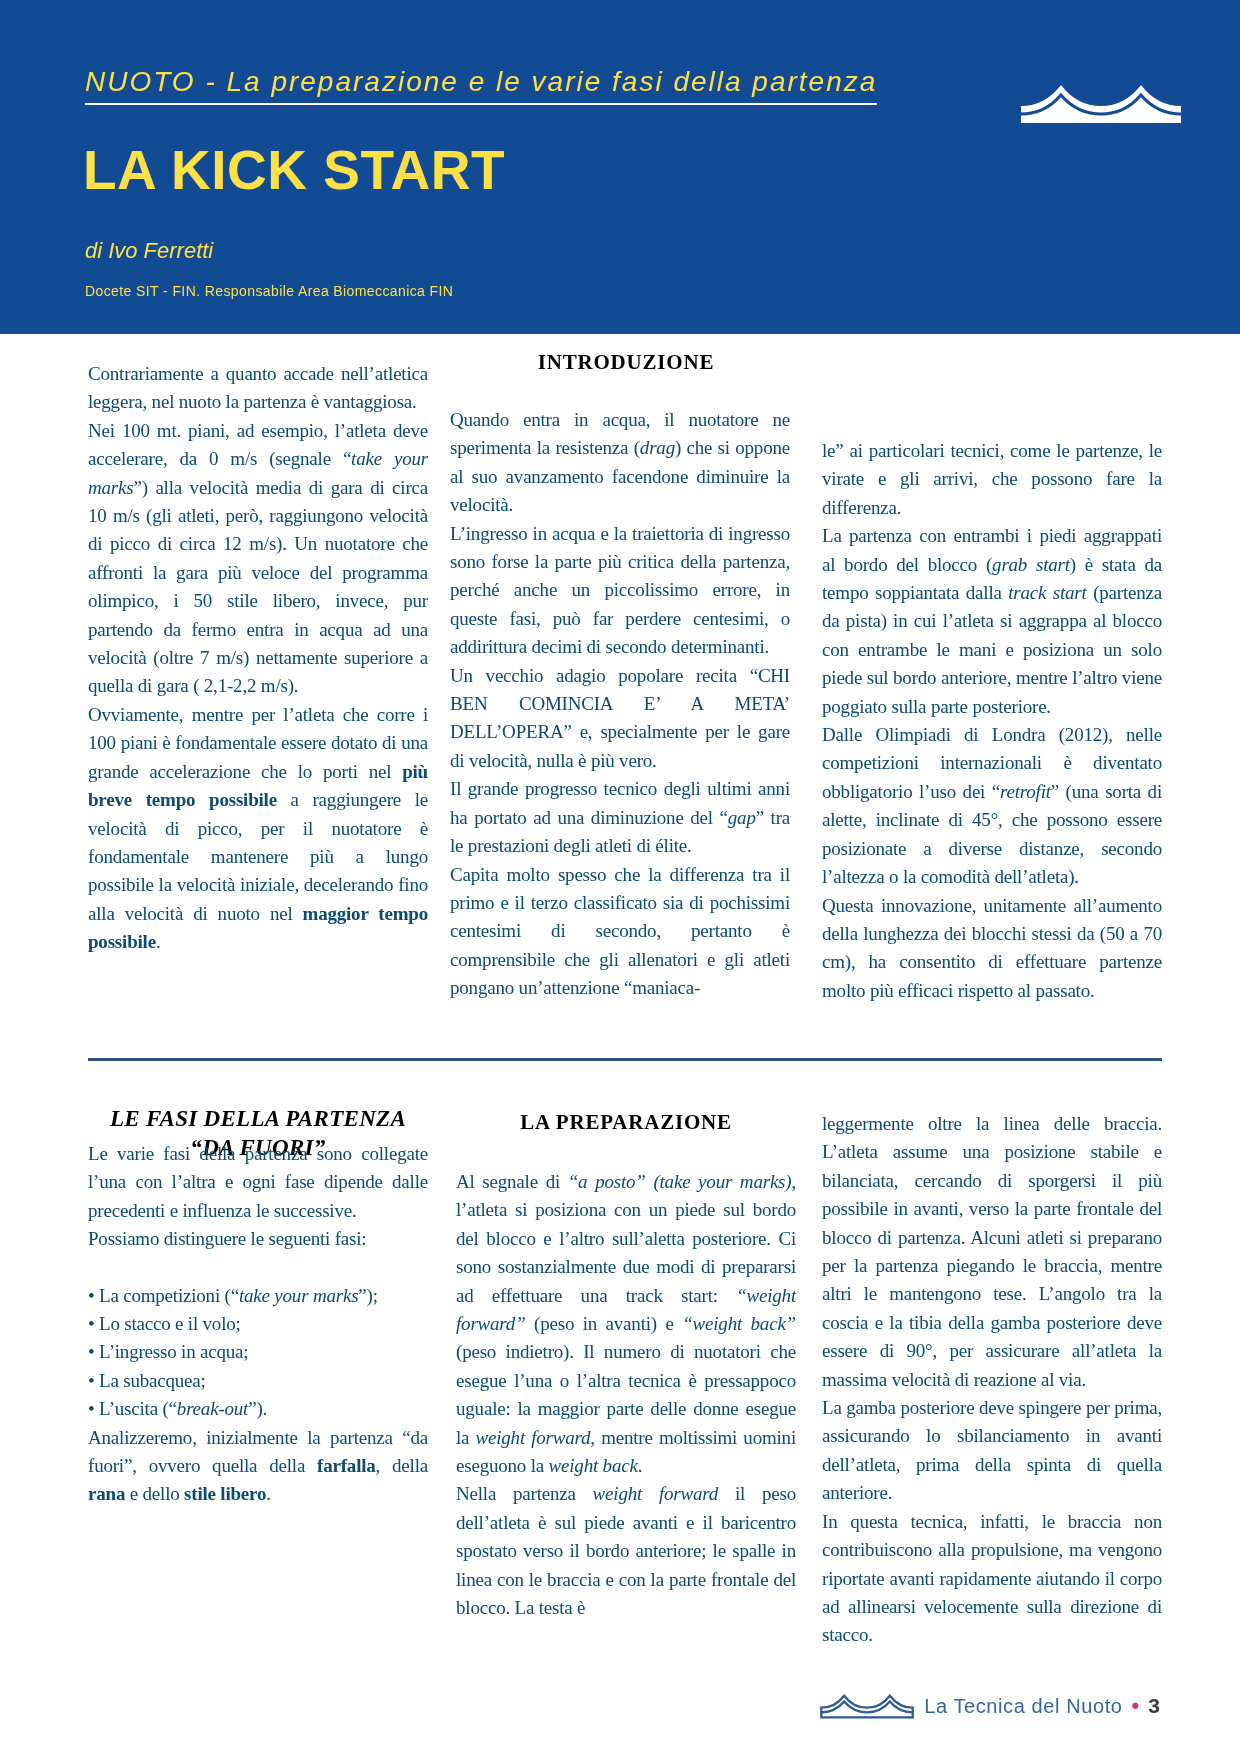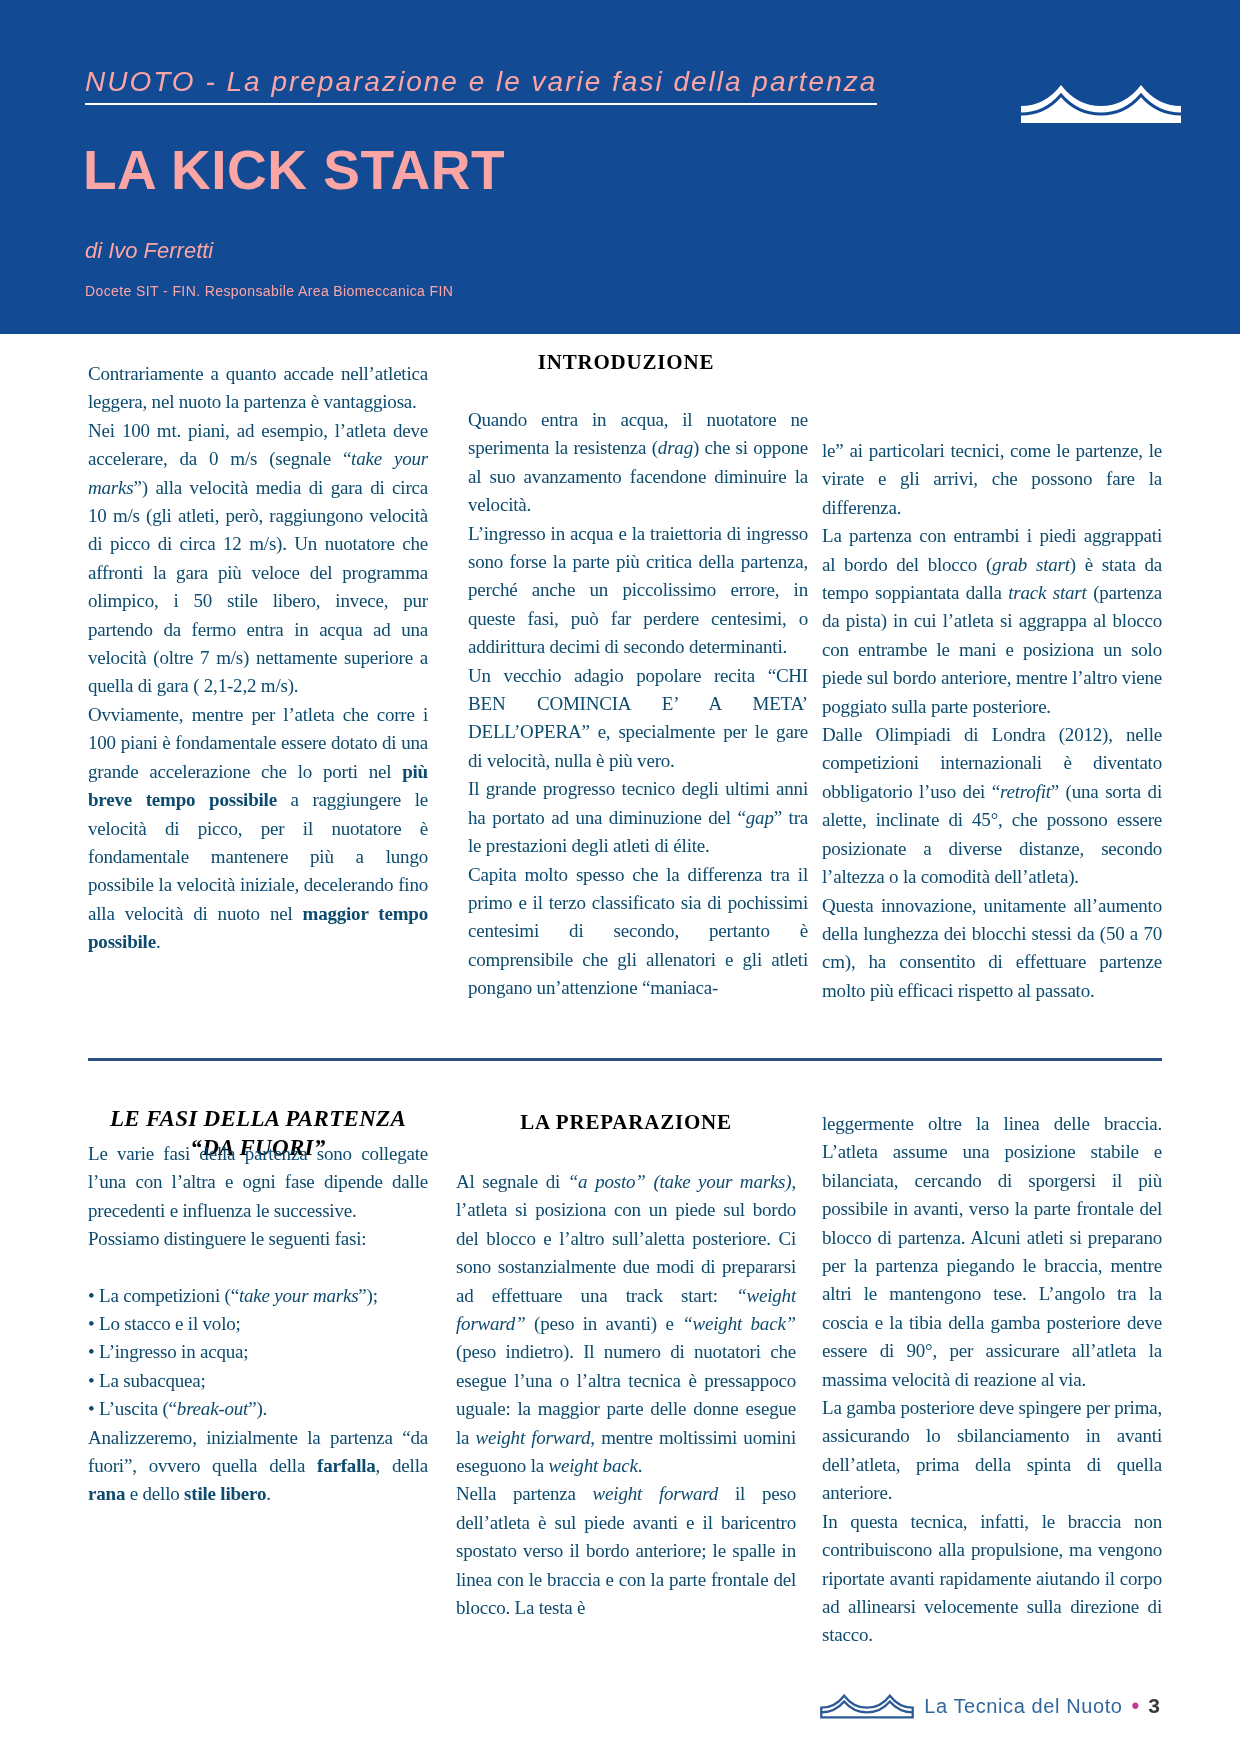--- a/index.html
+++ b/index.html
@@ -6,21 +6,21 @@
   body {
     width:1240px; height:1754px; position:relative;
     background:#ffffff; overflow:hidden;
     font-family:"Liberation Serif", serif;
     -webkit-font-smoothing:antialiased;
   }
 
   
   .header {
     position:absolute; left:0; top:0; width:1240px; height:334px;
-    background:#134a94; color:#fca5a5;
+    background:#134a94; color:#fde047;
   }
   .category {
     position:absolute; left:85px; top:66px;
     font-family:"Liberation Sans", sans-serif;
     font-style:italic; font-size:28px; letter-spacing:2px;
     padding-bottom:5px; border-bottom:2px solid #ffffff;
     white-space:nowrap;
   }
   .wave-header { position:absolute; left:1012px; top:80px; }
   .main-title {
@@ -54,21 +54,21 @@
 
   .sec-heading {
     position:absolute; width:340px; text-align:center;
     font-weight:bold; font-size:21px; letter-spacing:0.8px; color:#000000;
   }
   #intro-heading { left:456px; top:350px; }
   #fasi-heading  { left:88px;  top:1104px; font-style:italic; font-size:23px; line-height:29px; letter-spacing:0.3px; }
   #prep-heading  { left:456px; top:1110px; }
 
   #intro-col1 { left:88px;  top:360px; }
-  #intro-col2 { left:468px; top:406px; }
+  #intro-col2 { left:450px; top:406px; }
   #intro-col3 { left:822px; top:406px;margin-top:31px; }
   #fasi-col1  { left:88px;  top:1140px; }
   #prep-col2  { left:456px; top:1168px; }
   #prep-col3  { left:822px; top:1110px; }
 
   .divider {
     position:absolute; left:88px; top:1058px; width:1074px; height:3px;
     background:#2d5084;
   }
 

